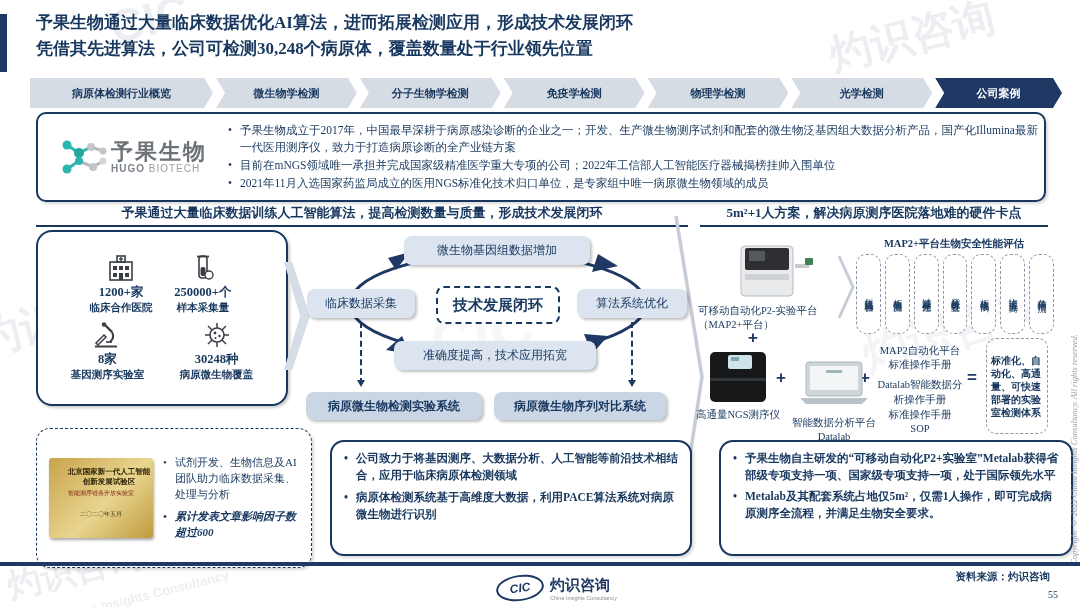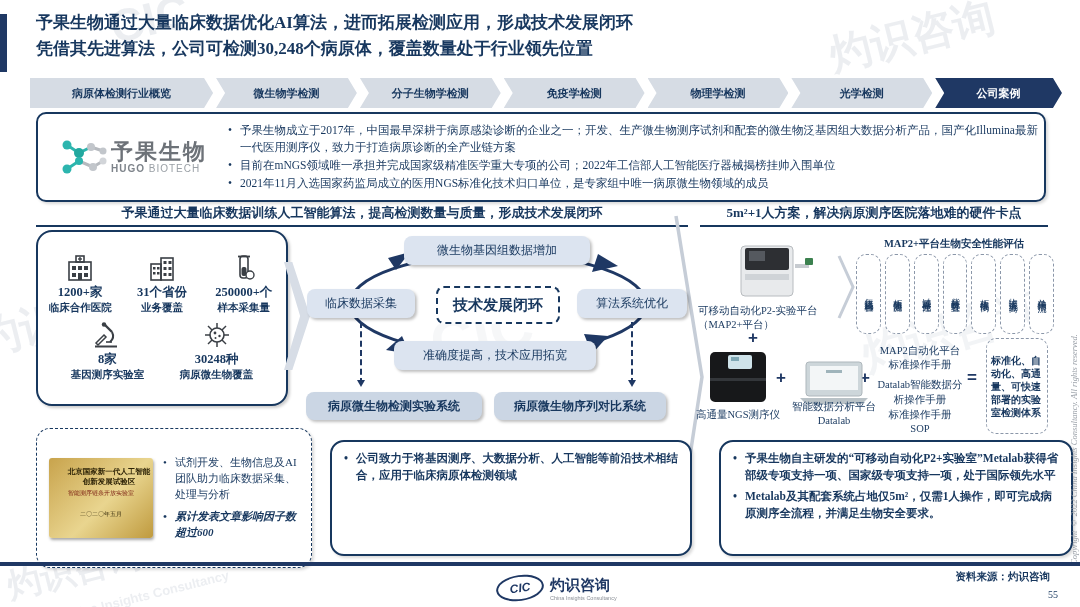--- a/index.html
+++ b/index.html
@@ -162,38 +162,20 @@
         <rect x="19" y="12" width="4" height="4" fill="#3a3f45"></rect>
       <rect x="7" y="19" width="4" height="4" fill="#3a3f45"></rect>
         <rect x="13" y="19" width="4" height="7" fill="#3a3f45"></rect>
         <rect x="19" y="19" width="4" height="4" fill="#3a3f45"></rect>
     </svg>
     <div class="num">1200+家</div>
     <div class="lbl">临床合作医院</div>
   </div>
   <div class="stat">
     <svg width="30" height="28" viewBox="0 0 30 28">
-      <rect x="4" y="10" width="10" height="16" fill="none" stroke="#3a3f45" stroke-width="1.6"></rect>
-      <rect x="14" y="4" width="12" height="22" fill="none" stroke="#3a3f45" stroke-width="1.6"></rect>
-      <rect x="6" y="13" width="2.5" height="2.5" fill="#3a3f45"></rect>
-        <rect x="10" y="13" width="2.5" height="2.5" fill="#3a3f45"></rect>
-      <rect x="6" y="18" width="2.5" height="2.5" fill="#3a3f45"></rect>
-        <rect x="10" y="18" width="2.5" height="2.5" fill="#3a3f45"></rect>
-      <rect x="16.5" y="7" width="3" height="3" fill="#3a3f45"></rect>
-        <rect x="21.5" y="7" width="3" height="3" fill="#3a3f45"></rect>
-      <rect x="16.5" y="13" width="3" height="3" fill="#3a3f45"></rect>
-        <rect x="21.5" y="13" width="3" height="3" fill="#3a3f45"></rect>
-      <rect x="16.5" y="19" width="3" height="3" fill="#3a3f45"></rect>
-        <rect x="21.5" y="19" width="3" height="3" fill="#3a3f45"></rect>
-    </svg>
-    <div class="num">31个省份</div>
-    <div class="lbl">业务覆盖</div>
-  </div>
-  <div class="stat">
-    <svg width="30" height="28" viewBox="0 0 30 28">
       <rect x="11" y="2" width="8" height="22" rx="3" fill="none" stroke="#3a3f45" stroke-width="1.6"></rect>
       <line x1="9" y1="2.5" x2="21" y2="2.5" stroke="#3a3f45" stroke-width="1.8"></line>
       <rect x="12.5" y="13" width="5" height="9" rx="2" fill="#3a3f45"></rect>
       <circle cx="21" cy="21" r="4" fill="#fff" stroke="#3a3f45" stroke-width="1.4"></circle>
     </svg>
     <div class="num">250000+个</div>
     <div class="lbl">样本采集量</div>
   </div>
   <div class="stat wide">
     <svg width="30" height="28" viewBox="0 0 30 28">
@@ -263,20 +245,21 @@
   </div>
   <ul class="dots" style="font-size:11px;line-height:1.45;">
     <li>试剂开发、生物信息及AI团队助力临床数据采集、处理与分析</li>
     <li style="font-weight:bold;margin-top:6px;font-style:italic;">累计发表文章影响因子数超过600</li>
   </ul>
 </div>
 
 <div class="obox" style="left:330px;top:440px;width:334px;height:96px;">
   <ul class="dots bl">
     <li>公司致力于将基因测序、大数据分析、人工智能等前沿技术相结合，应用于临床病原体检测领域</li>
+    <li style="margin-top:6px;">病原体检测系统基于高维度大数据，利用PACE算法系统对病原微生物进行识别</li>
   </ul>
 </div>
 
 <svg class="abs" style="left:735px;top:240px;" width="80" height="62" viewBox="0 0 80 62">
   <rect x="6" y="6" width="52" height="50" rx="4" fill="#e8eaec" stroke="#b8bcc0"></rect>
   <rect x="10" y="8" width="44" height="22" rx="2" fill="#2d2f33"></rect>
   <rect x="14" y="11" width="16" height="10" fill="#55595f"></rect>
   <rect x="10" y="34" width="44" height="6" fill="#cfd3d7"></rect>
   <rect x="60" y="24" width="14" height="4" fill="#c7cbd0"></rect>
   <rect x="70" y="18" width="8" height="7" rx="1" fill="#3c814f"></rect>
@@ -310,21 +293,21 @@
   <rect x="4" y="30" width="56" height="3" fill="#33363a"></rect>
 </svg>
 <div class="cap" style="left:696px;top:408px;width:84px;">高通量NGS测序仪</div>
 
 <svg class="abs" style="left:796px;top:358px;" width="76" height="48" viewBox="0 0 76 48">
   <rect x="10" y="4" width="56" height="34" rx="3" fill="#cdd6da" stroke="#aeb7bc"></rect>
   <rect x="14" y="8" width="48" height="24" fill="#f3f6f7"></rect>
   <rect x="30" y="12" width="16" height="3" fill="#9fb4bb"></rect>
   <path d="M4 40 L72 40 L66 46 L10 46 Z" fill="#b9c2c7"></path>
 </svg>
-<div class="cap" style="left:788px;top:400px;width:92px;">智能数据分析平台Datalab</div>
+<div class="cap" style="left:788px;top:416px;width:92px;">智能数据分析平台Datalab</div>
 
 <div class="cap" style="left:876px;top:344px;width:88px;font-size:10.5px;">
   <div>MAP2自动化平台标准操作手册</div>
   <div style="margin-top:6px;">Datalab智能数据分析操作手册</div>
 </div>
 <div class="cap" style="left:880px;top:408px;width:80px;">标准操作手册SOP</div>
 
 <div class="abs" style="left:986px;top:338px;width:62px;height:96px;border:1.5px dashed #8b97a9;border-radius:10px;
      display:flex;align-items:center;justify-content:center;padding:4px;box-sizing:border-box;">
   <div style="font-size:10px;font-weight:bold;color:#17375E;line-height:1.3;">标准化、自动化、高通量、可快速部署的实验室检测体系</div>

